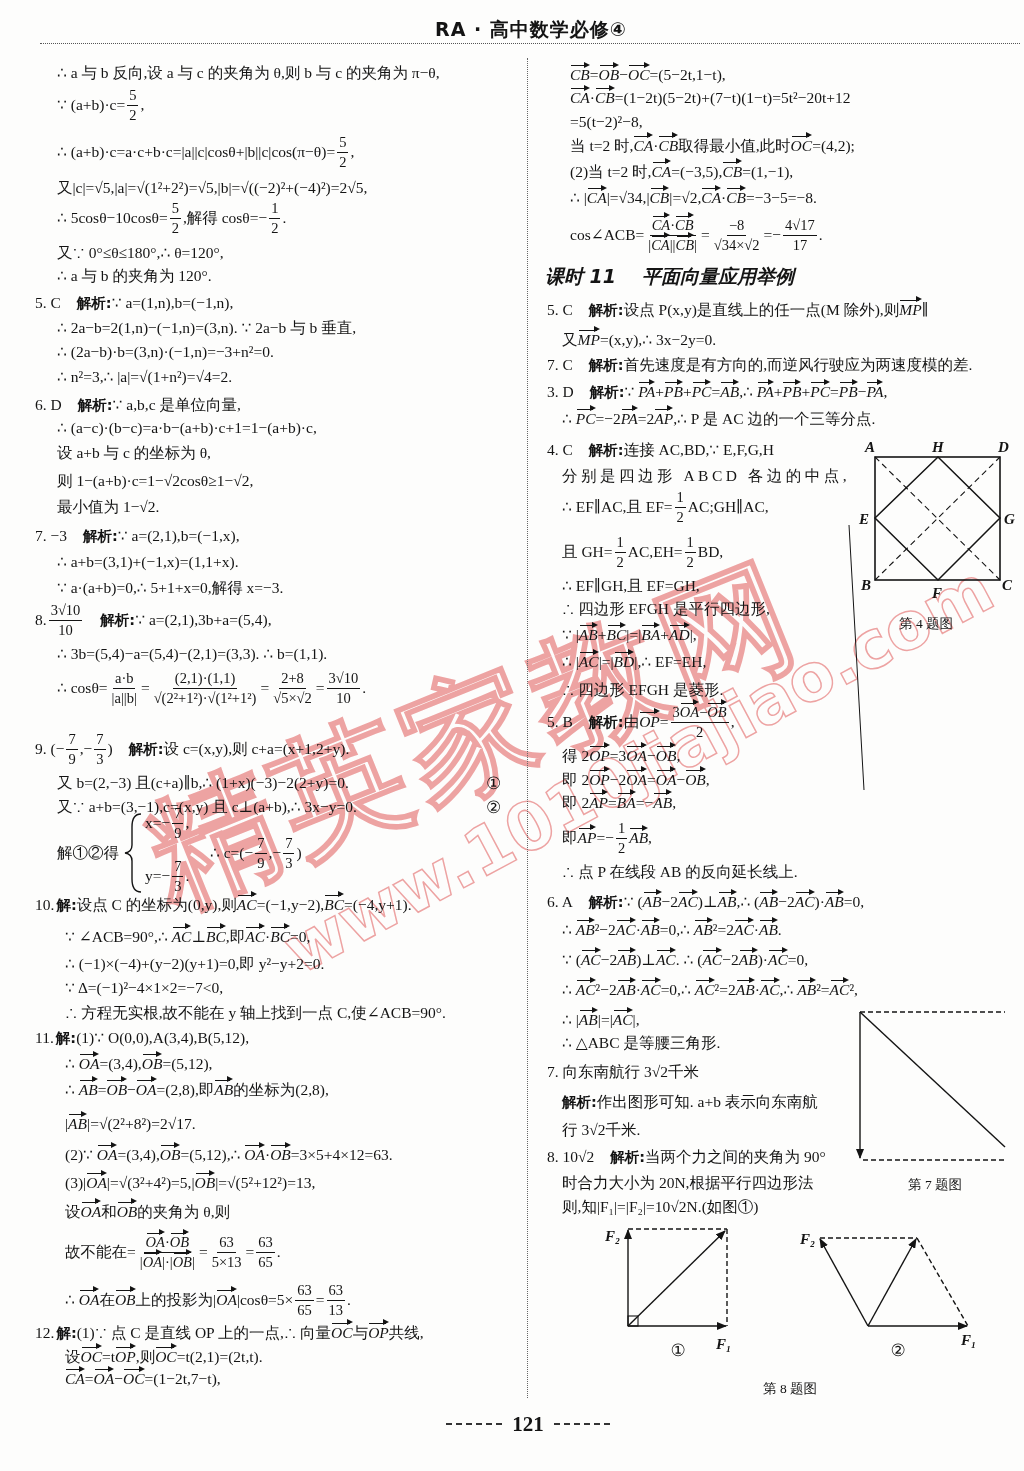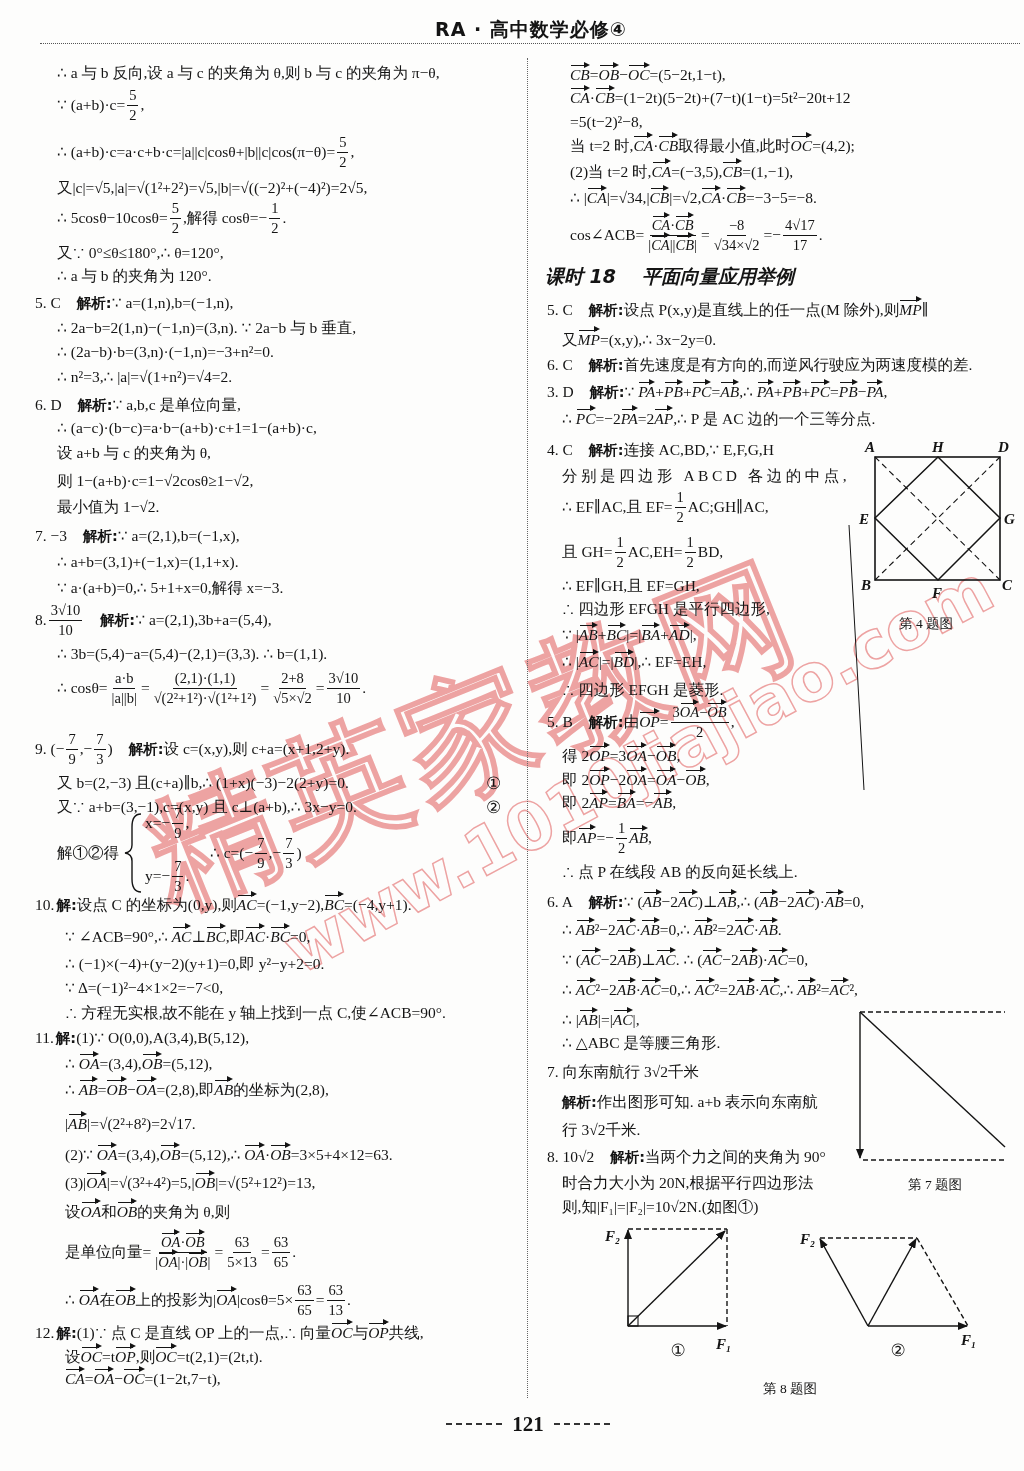--- a/index.html
+++ b/index.html
@@ -103,21 +103,21 @@
 
   <div class="ln" style="left:35px;top:405px">
       <span class="key">6. D</span>
       <span class="jx">解析:</span>
       <span>∵ a,b,c 是单位向量,</span>
     </div>
   <div class="ln" style="left:57px;top:428px">
       <span>∴ (a−c)·(b−c)=a·b−(a+b)·c+1=1−(a+b)·c,</span>
     </div>
   <div class="ln" style="left:57px;top:453px">
-      <span>设 a+b 与 c 的夹角为 θ,</span>
+      <span>设 a+b 与 c 的坐标为 θ,</span>
     </div>
   <div class="ln" style="left:57px;top:481px">
       <span>则 1−(a+b)·c=1−√2cosθ≥1−√2,</span>
     </div>
   <div class="ln" style="left:57px;top:507px">
       <span>最小值为 1−√2.</span>
     </div>
 
   <div class="ln" style="left:35px;top:536px">
       <span class="key">7. −3</span>
@@ -263,21 +263,21 @@
   <div class="ln" style="left:65px;top:1155px">
       <span>(2)∵ <span class="vec">OA</span>=(3,4),<span class="vec">OB</span>=(5,12),∴ <span class="vec">OA</span>·<span class="vec">OB</span>=3×5+4×12=63.</span>
     </div>
   <div class="ln" style="left:65px;top:1183px">
       <span>(3)|<span class="vec">OA</span>|=√(3²+4²)=5,|<span class="vec">OB</span>|=√(5²+12²)=13,</span>
     </div>
   <div class="ln" style="left:65px;top:1212px">
       <span>设<span class="vec">OA</span>和<span class="vec">OB</span>的夹角为 θ,则</span>
     </div>
   <div class="ln" style="left:65px;top:1252px">
-      <span>是单位向量=</span>
+      <span>故不能在=</span>
       <span class="frac">
         <span class="num"><span class="vec">OA</span>·<span class="vec">OB</span></span>
         <span class="den">|<span class="vec">OA</span>|·|<span class="vec">OB</span>|</span>
       </span>
       <span>=</span>
       <span class="frac">
         <span class="num">63</span>
         <span class="den">5×13</span>
       </span>
       <span>=</span>
@@ -344,34 +344,34 @@
       </span>
       <span>=−</span>
       <span class="frac">
         <span class="num">4√17</span>
         <span class="den">17</span>
       </span>
       <span>.</span>
     </div>
 
   <div class="ln heading" style="left:545px;top:277px">
-      <span class="hl">课时 18</span>
+      <span class="hl">课时 11</span>
       <span>平面向量应用举例</span>
     </div>
 
   <div class="ln" style="left:547px;top:310px">
       <span class="key">5. C</span>
       <span class="jx">解析:</span>
       <span>设点 P(x,y)是直线上的任一点(M 除外),则<span class="vec">MP</span>∥</span>
     </div>
   <div class="ln" style="left:562px;top:340px">
       <span>又<span class="vec">MP</span>=(x,y),∴ 3x−2y=0.</span>
     </div>
   <div class="ln" style="left:547px;top:365px">
-      <span class="key">6. C</span>
+      <span class="key">7. C</span>
       <span class="jx">解析:</span>
       <span>首先速度是有方向的,而逆风行驶应为两速度模的差.</span>
     </div>
   <div class="ln" style="left:547px;top:392px">
       <span class="key">3. D</span>
       <span class="jx">解析:</span>
       <span>∵ <span class="vec">PA</span>+<span class="vec">PB</span>+<span class="vec">PC</span>=<span class="vec">AB</span>,∴ <span class="vec">PA</span>+<span class="vec">PB</span>+<span class="vec">PC</span>=<span class="vec">PB</span>−<span class="vec">PA</span>,</span>
     </div>
   <div class="ln" style="left:562px;top:419px">
       <span>∴ <span class="vec">PC</span>=−2<span class="vec">PA</span>=2<span class="vec">AP</span>,∴ P 是 AC 边的一个三等分点.</span>

